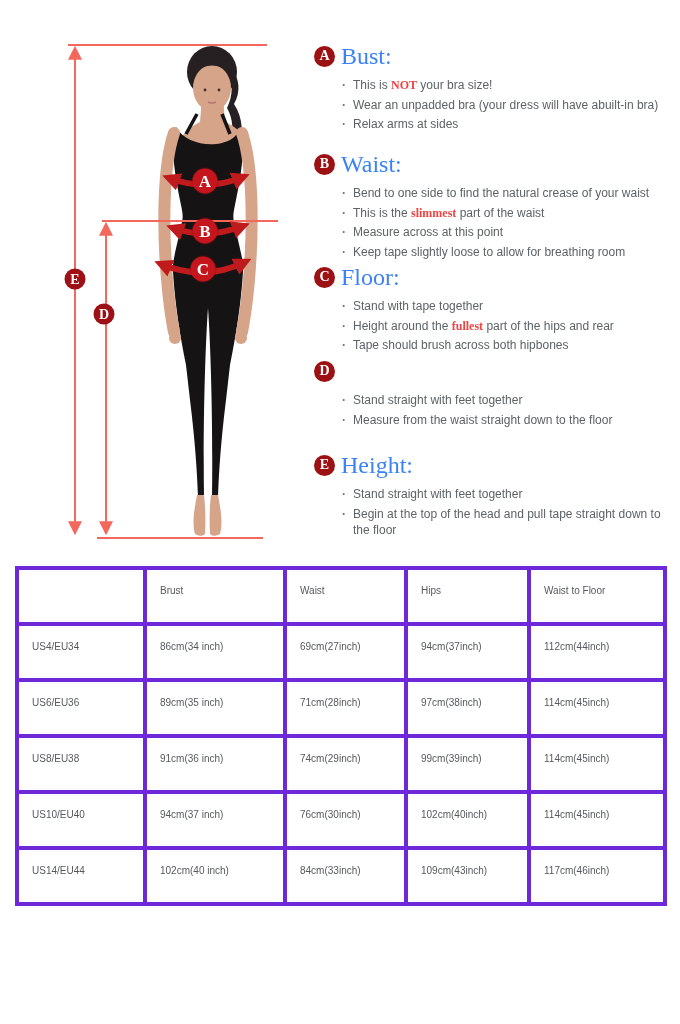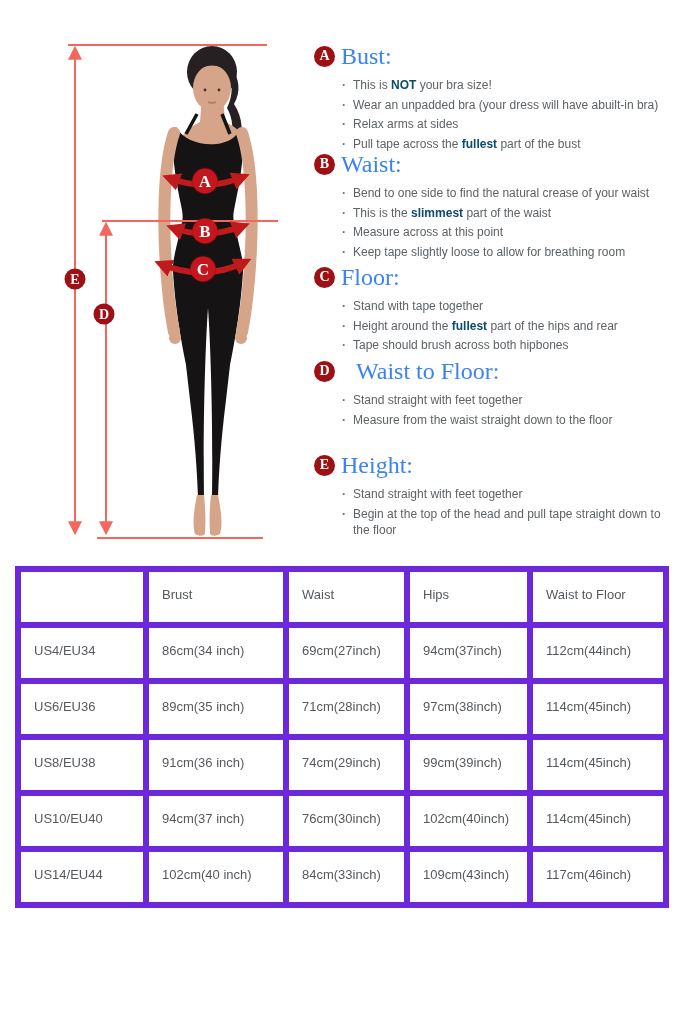--- a/index.html
+++ b/index.html
@@ -20,27 +20,27 @@
   .sec{position:absolute;left:0;width:366px;}
   .sec-head{display:flex;align-items:center;gap:6px;height:28px;}
   .sec-badge{width:21px;height:21px;border-radius:50%;background:#9c1113;color:#fff;flex:0 0 21px;
              display:flex;align-items:center;justify-content:center;
              font-family:"Liberation Serif",serif;font-weight:bold;font-size:14px;}
   .sec-title{font-family:"Liberation Serif",serif;font-size:24px;color:#3b82f6;line-height:1;}
   .sec-title.indent{margin-left:15px;}
   .sec ul{list-style:none;margin:7px 0 0 0;padding:0 0 0 28px;}
   .sec li{position:relative;font-size:12px;line-height:1.38;color:#5d6266;margin-bottom:3px;padding-left:11px;}
   .sec li::before{content:"·";position:absolute;left:0;top:0;color:#6d7276;font-weight:bold;}
-  .hl{color:#0c4a6e;font-weight:bold;}
+  .hl{color:#ef4444;font-weight:bold;font-family:Liberation Serif, serif;}
 
   
   .size-table{position:absolute;left:15px;top:566px;width:648px;border-collapse:collapse;table-layout:fixed;
               background:#fff;}
-  .size-table th,.size-table td{border:6px solid #6d28d9;height:56px;box-sizing:border-box;
-              vertical-align:top;padding:15px 4px 0 13px;font-size:13px;font-weight:normal;
+  .size-table th,.size-table td{border:4px solid #6d28d9;height:56px;box-sizing:border-box;
+              vertical-align:top;padding:15px 4px 0 13px;font-size:10px;font-weight:normal;
               text-align:left;color:#55595d;font-family:"Liberation Sans",sans-serif;}
 </style>
 </head>
 <body>
 
 <div class="page">
 
   <div class="figure-area">
     <svg width="680" height="560" viewBox="0 0 680 560">
       <defs>
@@ -122,21 +122,20 @@
 
     <div class="sec" style="top:42px;">
       <div class="sec-head">
         <span class="sec-badge">A</span>
         <span class="sec-title">Bust:</span>
       </div>
       <ul>
         <li><span>This is </span><span class="hl">NOT</span><span> your bra size!</span></li>
         <li><span>Wear an unpadded bra (your dress will have abuilt-in bra)</span><span class="hl"></span><span></span></li>
         <li><span>Relax arms at sides</span><span class="hl"></span><span></span></li>
-        <li><span>Pull tape across the </span><span class="hl">fullest</span><span> part of the bust</span></li>
       </ul>
     </div>
 
     <div class="sec" style="top:150px;">
       <div class="sec-head">
         <span class="sec-badge">B</span>
         <span class="sec-title">Waist:</span>
       </div>
       <ul>
         <li><span>Bend to one side to find the natural crease of your waist</span><span class="hl"></span><span></span></li>
@@ -154,21 +153,20 @@
       <ul>
         <li><span>Stand with tape together</span><span class="hl"></span><span></span></li>
         <li><span>Height around the </span><span class="hl">fullest</span><span> part of the hips and rear</span></li>
         <li><span>Tape should brush across both hipbones</span><span class="hl"></span><span></span></li>
       </ul>
     </div>
 
     <div class="sec" style="top:357px;">
       <div class="sec-head">
         <span class="sec-badge">D</span>
-        <span class="sec-title indent">Waist to Floor:</span>
       </div>
       <ul>
         <li><span>Stand straight with feet together</span><span class="hl"></span><span></span></li>
         <li><span>Measure from the waist   straight down to the floor</span><span class="hl"></span><span></span></li>
       </ul>
     </div>
 
     <div class="sec" style="top:451px;">
       <div class="sec-head">
         <span class="sec-badge">E</span>

